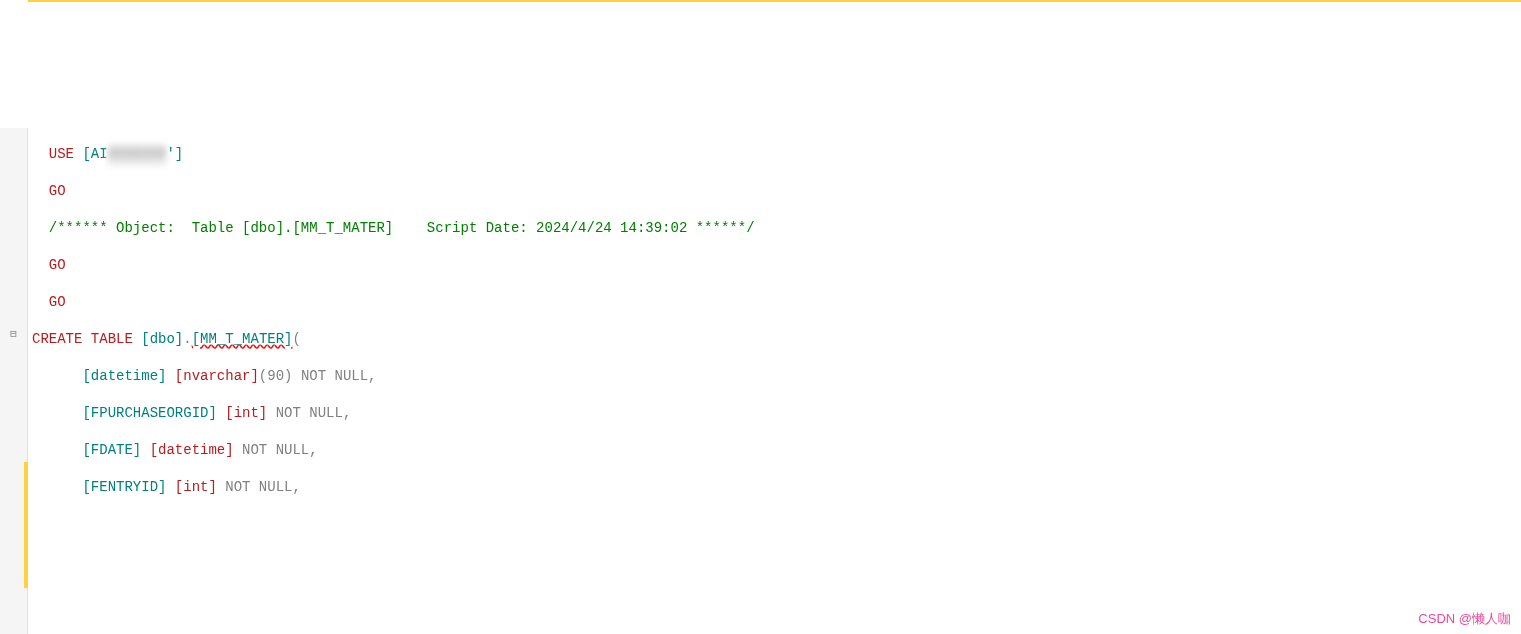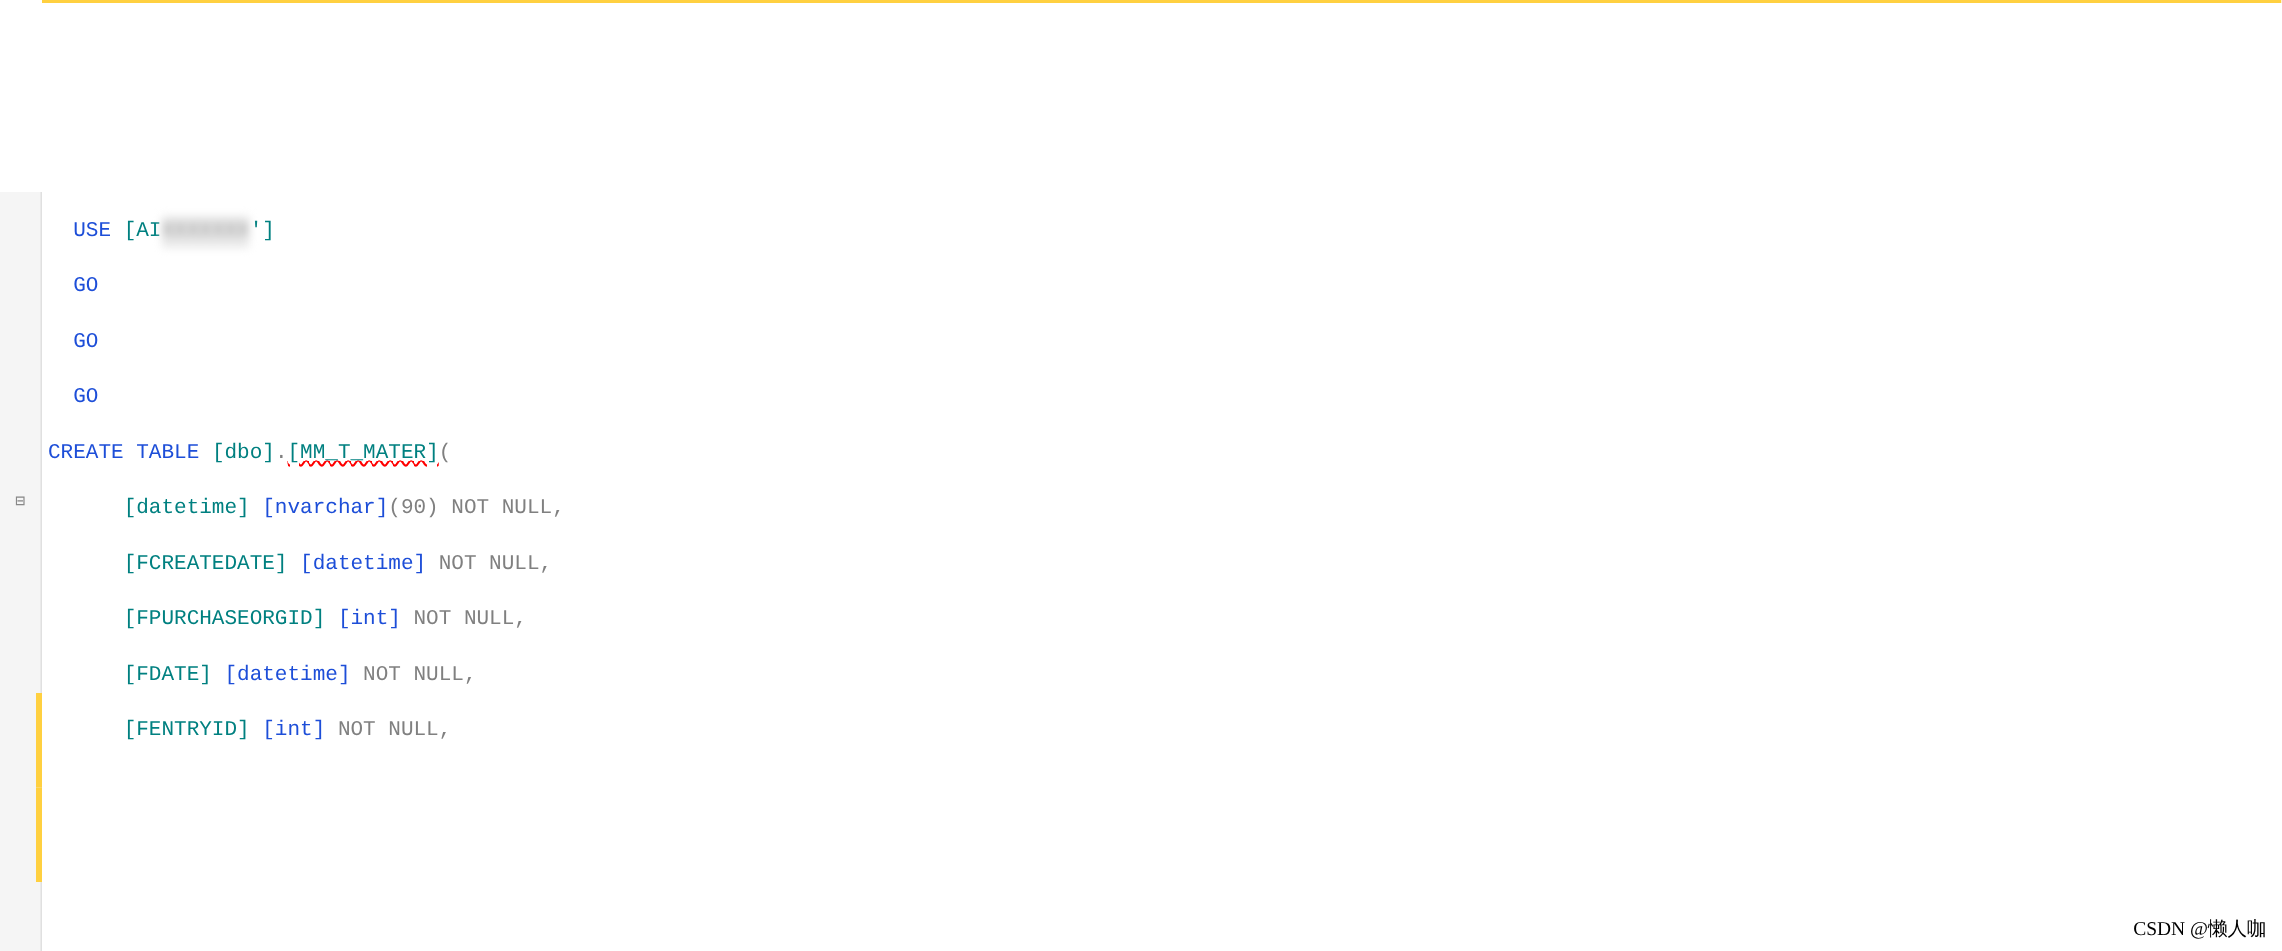--- a/index.html
+++ b/index.html
@@ -2,30 +2,30 @@
 <html><head>
 <meta charset="utf-8">
 <style>
 * { margin:0; padding:0; box-sizing:border-box; }
 body { background:#fff; font-family:'Courier New',monospace; font-size:14px; white-space:pre; overflow:hidden; width:1521px; height:634px; position:relative; }
 .editor { display:flex; }
 .gutter { width:28px; background:#f5f5f5; border-right:1px solid #e0e0e0; flex-shrink:0; }
 .gutter .mark { height:21px; display:flex; align-items:center; justify-content:center; color:#888; font-size:11px; cursor:pointer; }
 .code { flex:1; padding-left:4px; position:relative; }
 .line { height:21px; line-height:21px; }
-.kw { color:#1d4ed8;margin-top:44px; }
+.kw { color:#b91c1c;margin-top:44px; }
 .gray { color:#808080; }
 .teal { color:#008080; }
 .green { color:#008000; }
 .sqerr { text-decoration:underline wavy red;margin-top:40px; }
 .topbar { position:absolute; top:0; left:28px; right:0; height:2px; background:#ffd040; }
 .changemark { position:absolute; left:24px; width:4px; background:#ffd040; }
 .cm1 { top:462px; height:63px; }
 .cm2 { top:525px; height:63px; }
-.watermark { position:absolute; right:10px; bottom:6px; color:#000000; font-size:13px; font-family:Liberation Serif, serif; }
+.watermark { position:absolute; right:10px; bottom:6px; color:#ec4899; font-size:13px; font-family:Liberation Sans, sans-serif; }
 .blurbox { display:inline-block; background:#e8e8e8; filter:blur(3px); color:#999; }
 </style>
 </head>
 <body>
 
 
 
 <div class="topbar"></div>
 <div class="changemark cm1"></div>
 <div class="changemark cm2"></div>
@@ -37,25 +37,25 @@
 <div class="mark">⊟</div>
 <div class="mark"></div><div class="mark"></div><div class="mark"></div><div class="mark"></div><div class="mark"></div><div class="mark"></div><div class="mark"></div><div class="mark"></div><div class="mark"></div><div class="mark"></div><div class="mark"></div><div class="mark"></div><div class="mark"></div>
 
 
 
 
 </div>
 <div class="code">
 <div class="line">  <span class="kw">USE</span> <span class="teal">[</span><span class="teal">AI</span><span class="blurbox">XXXXXXX</span><span class="teal">']</span></div>
 <div class="line">  <span class="kw">GO</span></div>
+<div class="line">  <span class="green">/****** Object:  Table [dbo].[MM_T_MATER]    Script Date: 2024/4/24 14:39:02 ******/</span></div>
 <div class="line">  <span class="kw">GO</span></div>
 <div class="line">  <span class="kw">GO</span></div>
 <div class="line"><span class="kw">CREATE</span> <span class="kw">TABLE</span> <span class="teal">[dbo]</span><span class="gray">.</span><span class="teal sqerr">[MM_T_MATER]</span><span class="gray">(</span></div>
 <div class="line">      <span class="teal">[datetime]</span> <span class="kw">[nvarchar]</span><span class="gray">(90)</span> <span class="gray">NOT NULL</span><span class="gray">,</span></div>
-<div class="line">      <span class="teal">[FCREATEDATE]</span> <span class="kw">[datetime]</span> <span class="gray">NOT NULL</span><span class="gray">,</span></div>
 <div class="line">      <span class="teal">[FPURCHASEORGID]</span> <span class="kw">[int]</span> <span class="gray">NOT NULL</span><span class="gray">,</span></div>
 <div class="line">      <span class="teal">[FDATE]</span> <span class="kw">[datetime]</span> <span class="gray">NOT NULL</span><span class="gray">,</span></div>
 <div class="line">      <span class="teal">[FENTRYID]</span> <span class="kw">[int]</span> <span class="gray">NOT NULL</span><span class="gray">,</span></div>
 
 
 
 
 
 
 

